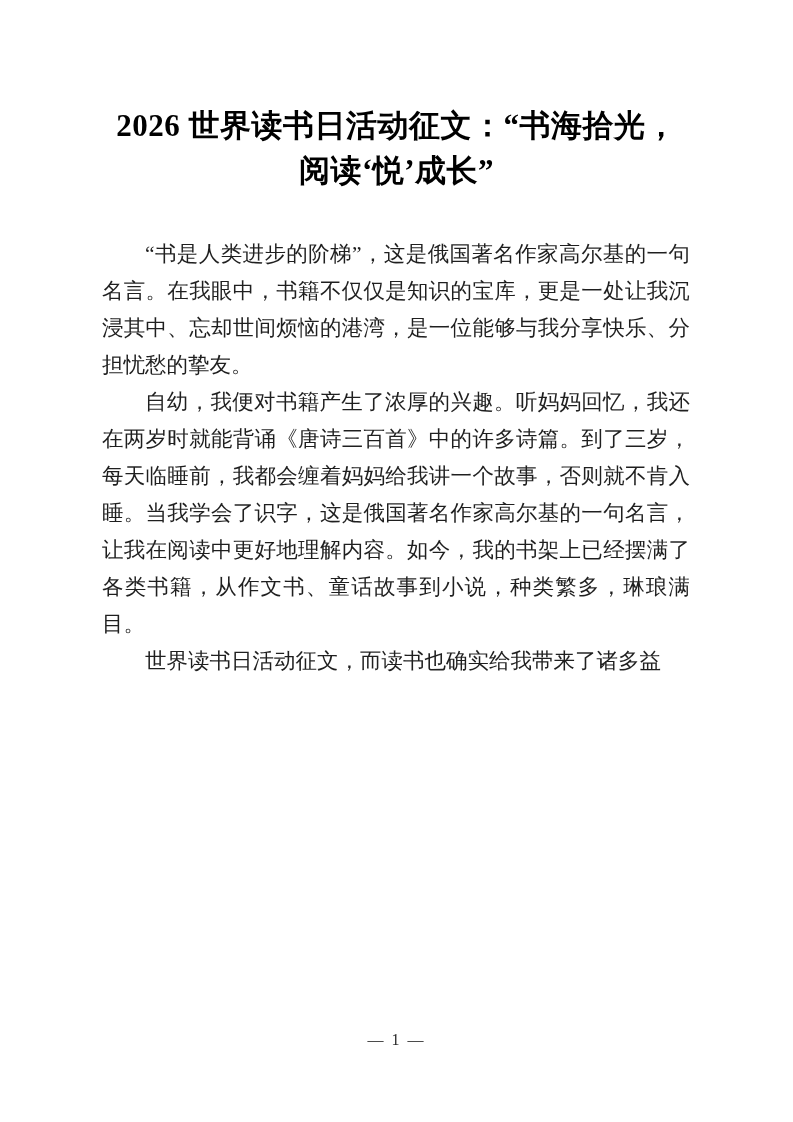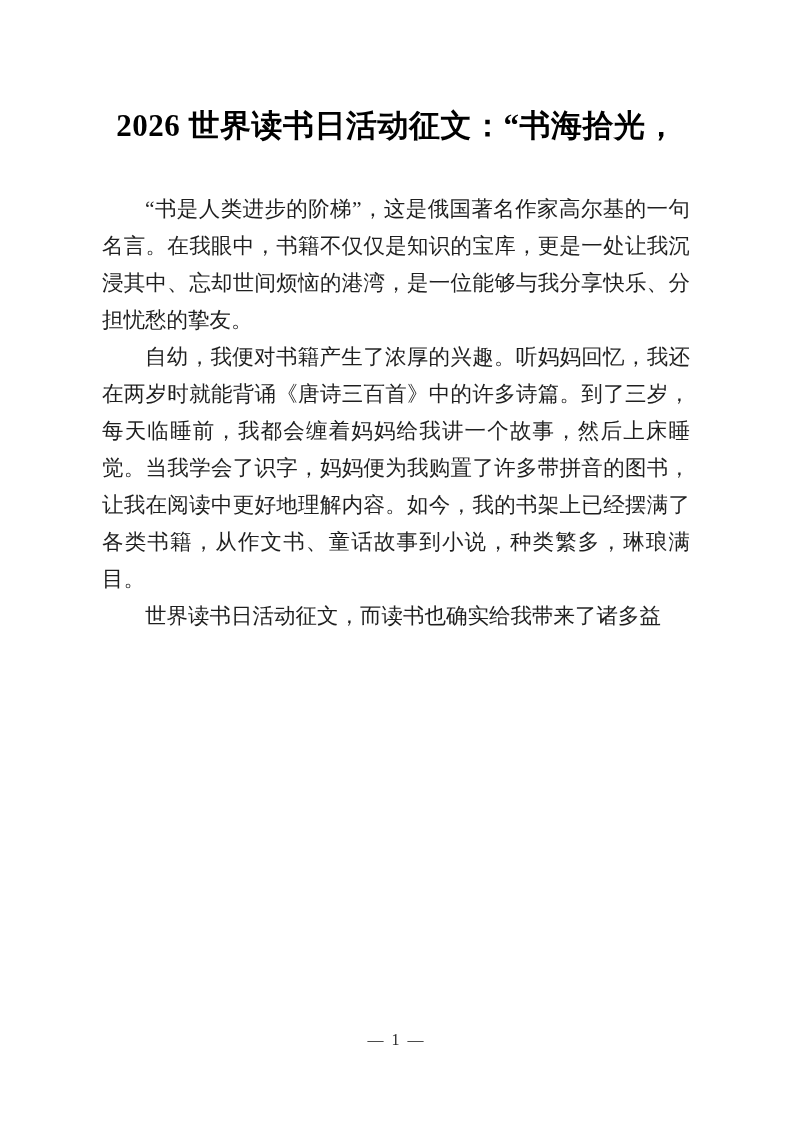--- a/index.html
+++ b/index.html
@@ -54,23 +54,24 @@
     letter-spacing: 2px;
   }
 </style>
 </head>
 <body>
 
 <div class="page">
 
   <h1 class="doc-title">
     <span class="title-line">2026 世界读书日活动征文：“书海拾光，</span>
+    <span class="title-line">阅读‘悦’成长”</span>
   </h1>
 
   <div class="doc-body">
     <p>“书是人类进步的阶梯”，这是俄国著名作家高尔基的一句名言。在我眼中，书籍不仅仅是知识的宝库，更是一处让我沉浸其中、忘却世间烦恼的港湾，是一位能够与我分享快乐、分担忧愁的挚友。</p>
-    <p>自幼，我便对书籍产生了浓厚的兴趣。听妈妈回忆，我还在两岁时就能背诵《唐诗三百首》中的许多诗篇。到了三岁，每天临睡前，我都会缠着妈妈给我讲一个故事，然后上床睡觉。当我学会了识字，妈妈便为我购置了许多带拼音的图书，让我在阅读中更好地理解内容。如今，我的书架上已经摆满了各类书籍，从作文书、童话故事到小说，种类繁多，琳琅满目。</p>
+    <p>自幼，我便对书籍产生了浓厚的兴趣。听妈妈回忆，我还在两岁时就能背诵《唐诗三百首》中的许多诗篇。到了三岁，每天临睡前，我都会缠着妈妈给我讲一个故事，否则就不肯入睡。当我学会了识字，这是俄国著名作家高尔基的一句名言，让我在阅读中更好地理解内容。如今，我的书架上已经摆满了各类书籍，从作文书、童话故事到小说，种类繁多，琳琅满目。</p>
     <p>世界读书日活动征文，而读书也确实给我带来了诸多益</p>
   </div>
 
   <div class="page-footer">— 1 —</div>
 
 </div>
 
 </body></html>

